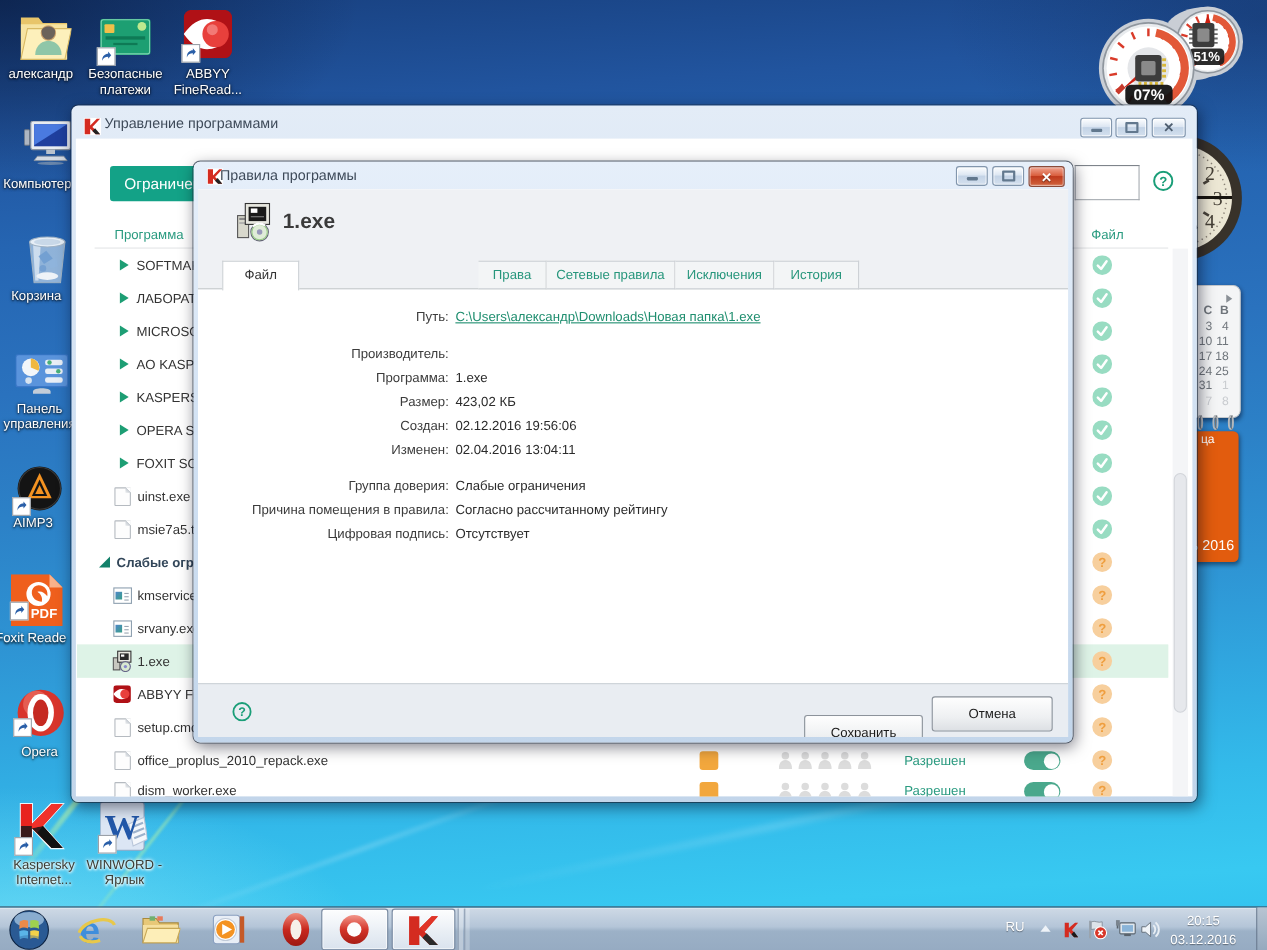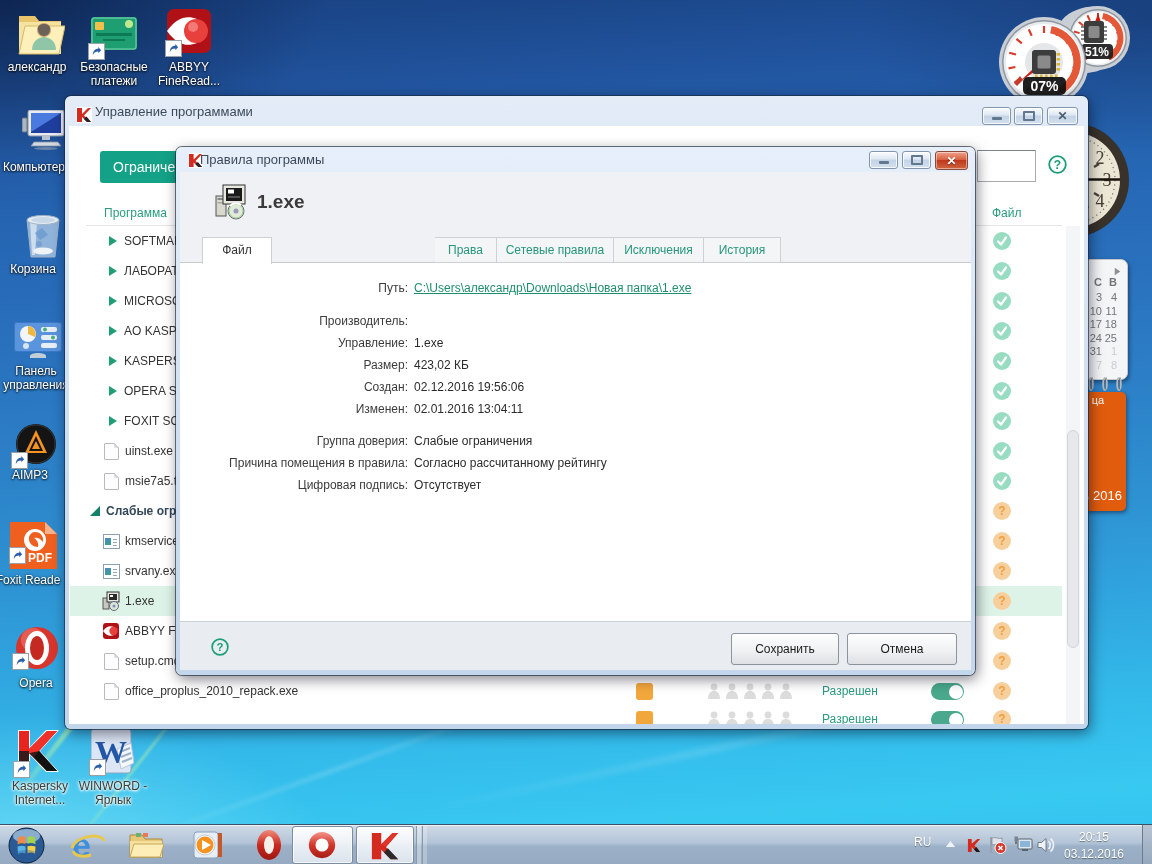--- a/index.html
+++ b/index.html
@@ -450,20 +450,24 @@
           <span style="position:absolute;left:55px;top:0;line-height:30px;">ABBYY FineReader CE</span>
         </div>
 <div class="trow" style="top:520px;">
           <span class="doc" style="left:34px;top:7px;"></span>
           <span style="position:absolute;left:55px;top:0;line-height:30px;">setup.cmd</span>
         </div>
 <div class="trow" style="top:550px;">
           <span class="doc" style="left:34px;top:7px;"></span>
           <span style="position:absolute;left:55px;top:0;line-height:30px;text-align:center;">office_proplus_2010_repack.exe</span>
         </div>
+<div class="trow" style="top:578px;">
+          <span class="doc" style="left:34px;top:7px;"></span>
+          <span style="position:absolute;left:55px;top:0;line-height:30px;">dism_worker.exe</span>
+        </div>
    <div class="ab" style="left:924px;top:106px;width:18px;height:18px;">
           <svg class="gc" width="18" height="18" viewBox="0 0 18 18">
             <circle cx="9" cy="9" r="9" fill="#98dcc2"></circle>
             <path d="M5 9.5 L8 12.5 L13 5.5" fill="none" stroke="#fff" stroke-width="2.2" stroke-linecap="round" stroke-linejoin="round"></path>
           </svg>
         </div>
 <div class="ab" style="left:924px;top:136px;width:18px;height:18px;">
           <svg class="gc" width="18" height="18" viewBox="0 0 18 18">
             <circle cx="9" cy="9" r="9" fill="#98dcc2"></circle>
             <path d="M5 9.5 L8 12.5 L13 5.5" fill="none" stroke="#fff" stroke-width="2.2" stroke-linecap="round" stroke-linejoin="round"></path>
@@ -621,41 +625,41 @@
    <path d="M15 22 A8 8 0 0 1 26 21" stroke="#fff" stroke-width="2" fill="none"></path>
   </svg>
   <div class="ab" style="left:77px;top:19px;font-size:19px;font-weight:bold;color:#3a3a3a;">1.exe</div>
 <div class="ab" style="left:255px;top:65px;width:62px;height:26px;box-sizing:border-box;border:1px solid #cdd1d5;border-left:none;background:#f3f5f6;font-size:12px;color:#27967c;text-align:center;line-height:24px;">Права</div>
 <div class="ab" style="left:317px;top:65px;width:117px;height:26px;box-sizing:border-box;border:1px solid #cdd1d5;border-left:none;background:#f3f5f6;font-size:12px;color:#27967c;text-align:center;line-height:24px;">Сетевые правила</div>
 <div class="ab" style="left:434px;top:65px;width:90px;height:26px;box-sizing:border-box;border:1px solid #cdd1d5;border-left:none;background:#f3f5f6;font-size:12px;color:#27967c;text-align:center;line-height:24px;">Исключения</div>
 <div class="ab" style="left:524px;top:65px;width:77px;height:26px;box-sizing:border-box;border:1px solid #cdd1d5;border-left:none;background:#f3f5f6;font-size:12px;color:#27967c;text-align:center;line-height:24px;">История</div>
   <div class="ab" style="left:22px;top:65px;width:70px;height:27px;box-sizing:border-box;border:1px solid #cdd1d5;border-bottom:none;background:#fff;font-size:12px;color:#333;text-align:center;line-height:24px;">Файл</div>
   <div class="lbl" style="left:0;top:109px;width:228px;">Путь:</div>
 <div class="lbl" style="left:0;top:142px;width:228px;">Производитель:</div>
-<div class="lbl" style="left:0;top:164px;width:228px;">Управление:</div>
+<div class="lbl" style="left:0;top:164px;width:228px;">Программа:</div>
 <div class="lbl" style="left:0;top:186px;width:228px;">Размер:</div>
 <div class="lbl" style="left:0;top:208px;width:228px;">Создан:</div>
 <div class="lbl" style="left:0;top:230px;width:228px;">Изменен:</div>
 <div class="lbl" style="left:0;top:262px;width:228px;">Группа доверия:</div>
 <div class="lbl" style="left:0;top:284px;width:228px;">Причина помещения в правила:</div>
 <div class="lbl" style="left:0;top:306px;width:228px;">Цифровая подпись:</div>
   <div class="ab" style="left:234px;top:109px;font-size:12px;color:#1f8e6f;text-decoration:underline;">C:\Users\александр\Downloads\Новая папка\1.exe</div>
   <div class="val" style="left:234px;top:164px;">1.exe</div>
 <div class="val" style="left:234px;top:186px;">423,02 КБ</div>
 <div class="val" style="left:234px;top:208px;">02.12.2016 19:56:06</div>
-<div class="val" style="left:234px;top:230px;">02.01.2016 13:04:11</div>
+<div class="val" style="left:234px;top:230px;">02.04.2016 13:04:11</div>
 <div class="val" style="left:234px;top:262px;">Слабые ограничения</div>
 <div class="val" style="left:234px;top:284px;">Согласно рассчитанному рейтингу</div>
 <div class="val" style="left:234px;top:306px;">Отсутствует</div>
   <div class="ab" style="left:0;top:449px;width:791px;height:49px;background:#e9edf2;border-top:1px solid #ccd2d8;box-sizing:border-box;"></div>
   <svg class="ab" style="left:31px;top:466px;" width="18" height="18" viewBox="0 0 19 19">
    <circle cx="9.5" cy="9.5" r="8.3" fill="none" stroke="#1a9e78" stroke-width="1.8"></circle>
    <text x="9.5" y="13.8" font-size="12" font-weight="bold" fill="#1a9e78" text-anchor="middle" font-family="Liberation Sans">?</text>
   </svg>
-  <div class="btn" style="left:551px;top:461px;width:106px;height:30px;">Сохранить</div>
+  <div class="btn" style="left:551px;top:478px;width:106px;height:30px;">Сохранить</div>
   <div class="btn" style="left:667px;top:461px;width:108px;height:30px;">Отмена</div>
  </div>
 </div>
 
 <div class="ab" style="left:0;top:824px;width:1152px;height:40px;
  background:linear-gradient(#cfdae6,#b4c5d8 45%,#9cb1c7 55%,#96abc2);
  border-top:1px solid #3c5068;box-sizing:border-box;box-shadow:inset 0 1px 0 rgba(255,255,255,.65);">
  <svg class="ab" style="left:8px;top:2px;" width="37" height="37" viewBox="0 0 37 37">
   <defs>
           <radialGradient id="orb" cx=".5" cy=".3" r=".8">

